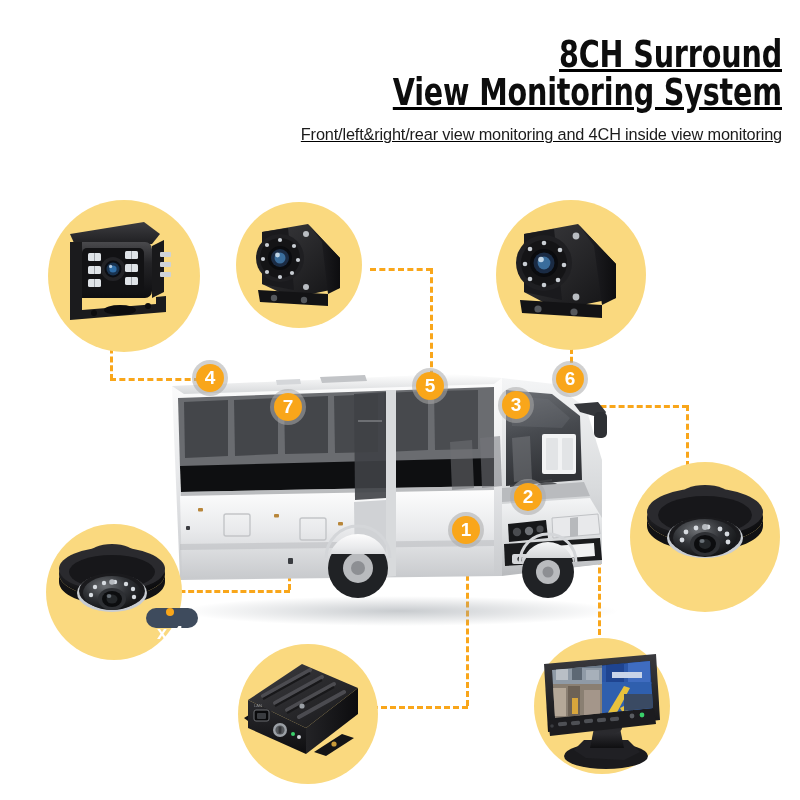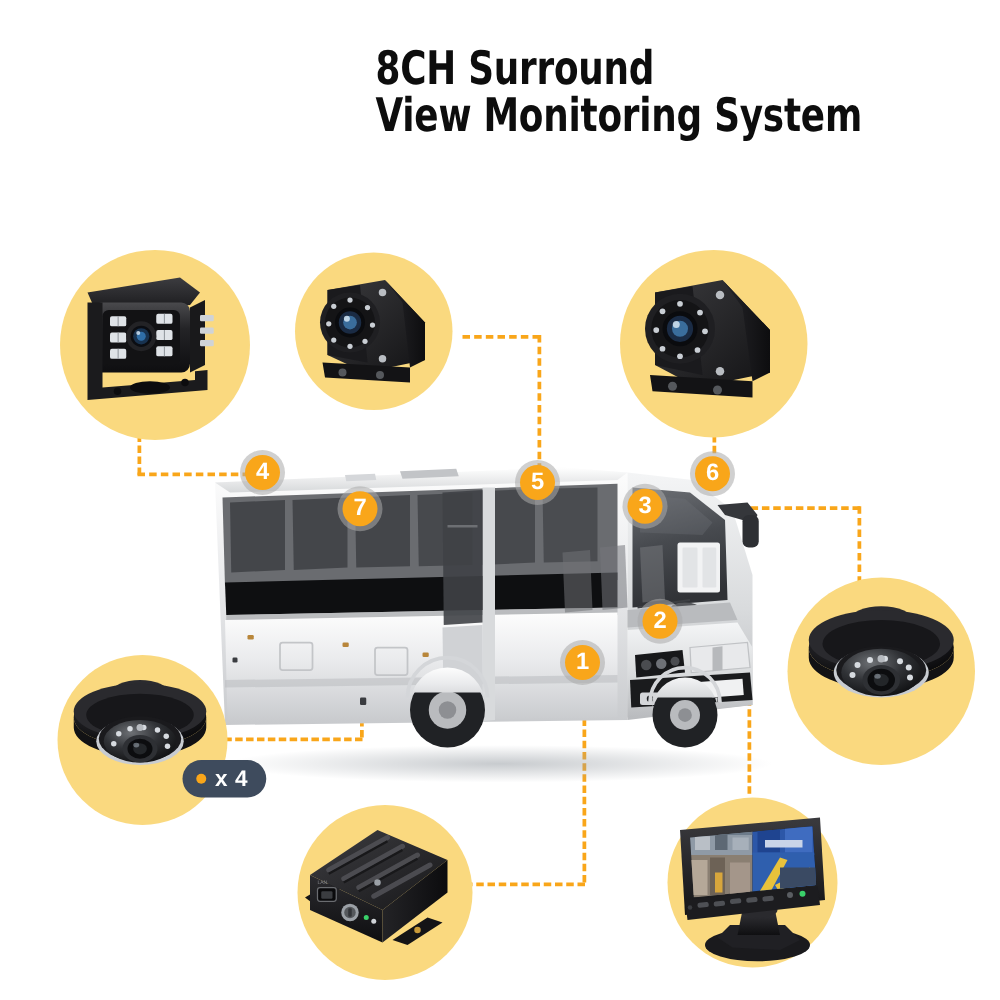--- a/index.html
+++ b/index.html
@@ -6,21 +6,21 @@
   body{
     width:800px;height:800px;
     background:#ffffff;
     font-family:"Liberation Sans", sans-serif;
     overflow:hidden;
     position:relative;
   }
   #stage{position:absolute;left:0;top:0;width:800px;height:800px;}
 
   
-  .hdr{position:absolute;right:18px;top:36px;width:560px;text-align:left;}
+  .hdr{position:absolute;right:18px;top:36px;width:560px;text-align:right;text-decoration:underline;}
   .hdr .t{
     font-family:"Liberation Sans Narrow","DejaVu Sans Condensed","Liberation Sans",sans-serif;
     font-weight:bold;color:#0d0d0d;font-size:37px;line-height:1.03;
     letter-spacing:-.2px;transform:scaleX(.86);transform-origin:right center;
     white-space:nowrap;
   }
   .hdr .s{
     margin-top:11px;color:#1b1b1b;font-size:16.3px;line-height:1.42;
     font-weight:400;letter-spacing:-.15px;white-space:nowrap;
   }
@@ -48,38 +48,40 @@
   .badge i{
     width:28px;height:28px;border-radius:50%;
     background:#f9a61a;color:#fff;
     font-size:19px;font-weight:bold;line-height:28px;text-align:center;
     font-style:normal;display:block;
     font-family:"Liberation Sans",sans-serif;
   }
 
   
   .pill{
-    position:absolute;height:30px;border-radius:15px;background:#3e4b5d;
+    position:absolute;height:20px;border-radius:15px;background:#3e4b5d;
     display:flex;align-items:center;gap:7px;padding:0 14px 0 11px;
     box-sizing:border-box;
+    flex-direction:column;
   }
   .pill .dot{width:8px;height:8px;border-radius:50%;background:#f9a61a;flex:0 0 auto;}
   .pill .tx{color:#fff;font-size:18px;font-weight:bold;letter-spacing:.5px;}
 
   
   .bus{position:absolute;left:150px;top:368px;width:500px;height:262px;}
 </style>
 </head>
 <body>
 
 <div id="stage">
 
   <div class="hdr">
     <div class="t">8CH Surround</div>
     <div class="t">View Monitoring System</div>
+    <div class="s">Front/left&amp;right/rear view monitoring and 4CH inside view monitoring</div>
   </div>
 
   <div class="dash h" style="left:110px;top:378px;width:90px;"></div>
   <div class="dash v" style="left:110px;top:330px;height:50px;"></div>
 
   <div class="dash v" style="left:430px;top:268px;height:118px;"></div>
   <div class="dash h" style="left:370px;top:268px;width:62px;"></div>
 
   <div class="dash v" style="left:570px;top:322px;height:58px;"></div>
 

